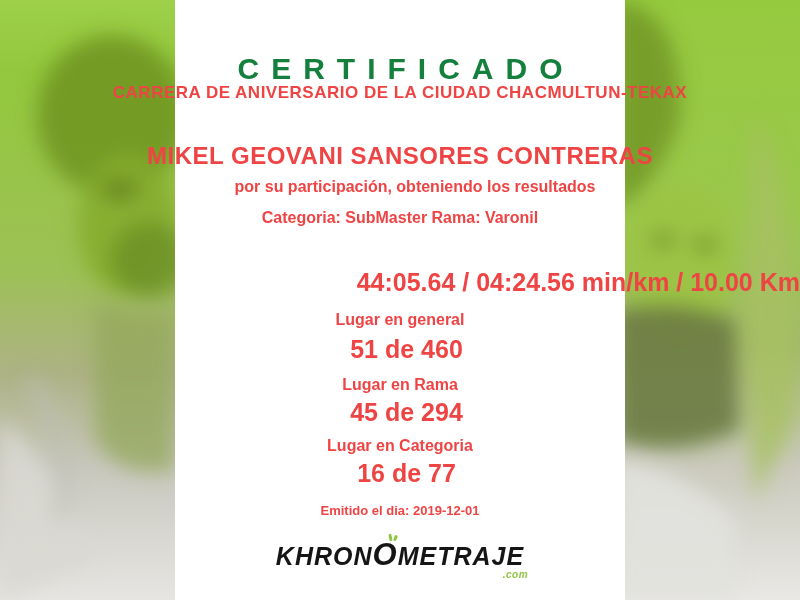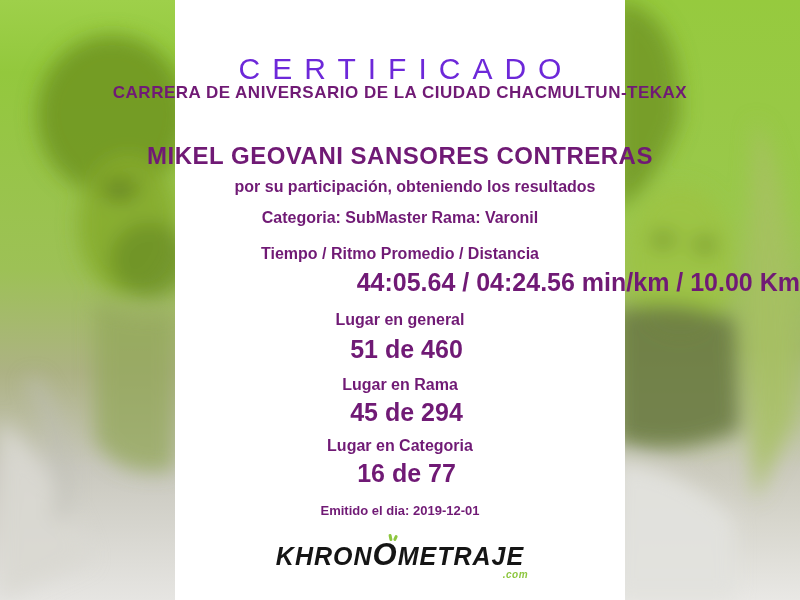--- a/index.html
+++ b/index.html
@@ -9,23 +9,23 @@
   .certificate { position:relative; width:800px; height:600px; background:#ffffff; }
 
   
   .photo-panel { position:absolute; top:0; width:175px; height:600px; z-index:1; overflow:hidden; }
   .photo-left  { left:0; }
   .photo-right { right:0; }
   .photo-panel svg { display:block; width:175px; height:600px; }
 
   
   .content { position:absolute; inset:0; z-index:2; }
-  .line { position:absolute; left:0; right:0; text-align:center; color:#701a75; }
+  .line { position:absolute; left:0; right:0; text-align:center; color:#ef4444; }
 
-  .title        { top:52px;  font-size:30px; font-weight:normal; letter-spacing:12px; text-indent:12px; color:#6d28d9; }
+  .title        { top:52px;  font-size:30px; font-weight:bold; letter-spacing:12px; text-indent:12px; color:#15803d; }
   .event        { top:83px;  font-size:17px; font-weight:bold; letter-spacing:0.5px; }
   .certifies    { top:118px; font-size:16px; font-weight:600; }
   .athlete      { top:142px; font-size:24px; font-weight:bold; letter-spacing:0.5px; }
   .participation{ top:178px; font-size:16px; font-weight:600;padding-left:30px; }
   .category     { top:209px; font-size:16px; font-weight:600; }
   .res-header   { top:245px; font-size:16px; font-weight:600; }
   .res-value    { top:268px; font-size:25px; font-weight:600;text-align:right; }
   .place-label  { font-size:16px; font-weight:600; }
   .place-value  { font-size:25px; font-weight:600;margin-left:13px; }
   .pl0 { top:311px; } .pv0 { top:335px; }
@@ -104,21 +104,20 @@
       </g>
     </svg>
   </div>
 
   <div class="content">
     <div class="line title">CERTIFICADO</div>
     <div class="line event">CARRERA DE ANIVERSARIO DE LA CIUDAD CHACMULTUN-TEKAX</div>
     <div class="line athlete">MIKEL GEOVANI SANSORES CONTRERAS</div>
     <div class="line participation">por su participación, obteniendo los resultados</div>
     <div class="line category">Categoria: SubMaster Rama: Varonil</div>
-    <div class="line res-header">Tiempo / Ritmo Promedio / Distancia</div>
     <div class="line res-value">44:05.64 / 04:24.56 min/km / 10.00 Km</div>
 
     <div class="line place-label pl0">Lugar en general</div>
     <div class="line place-value pv0">51 de 460</div>
     <div class="line place-label pl1">Lugar en Rama</div>
     <div class="line place-value pv1">45 de 294</div>
     <div class="line place-label pl2">Lugar en Categoria</div>
     <div class="line place-value pv2">16 de 77</div>
 
     <div class="line issued">Emitido el dia: 2019-12-01</div>

